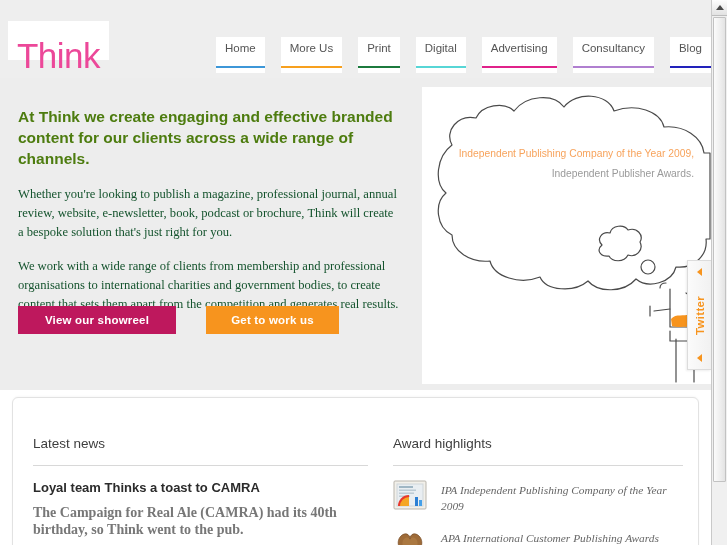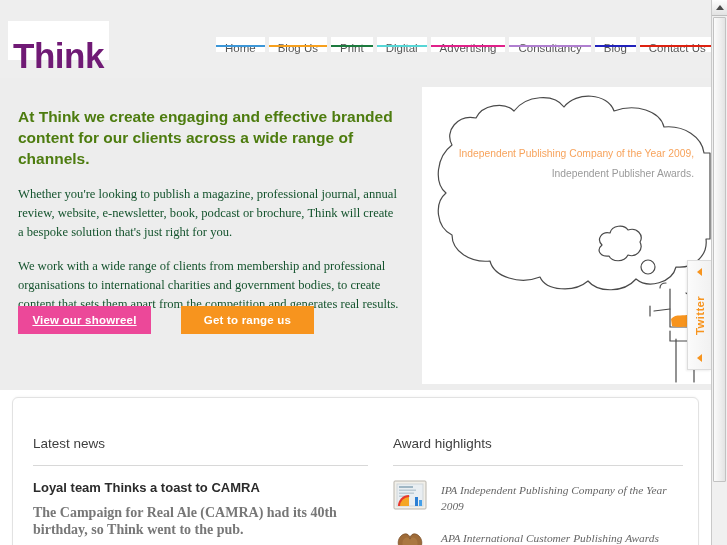--- a/index.html
+++ b/index.html
@@ -58,43 +58,43 @@
     height: 78px;
     background: #eeeeee;
   }
   #logo {
     position: absolute; left: 8px; top: 21px;
     width: 101px; height: 39px;
     background: #ffffff;
     display: flex; align-items: center; justify-content: center;
   }
   #logo .logo-text {
-    color: #701a75;
+    color: #ec4899;
     font-size: 35px;
     line-height: 35px;
     letter-spacing: -0.5px;
-    font-weight: 700;
+    font-weight: 400;
     font-family: "Liberation Sans", sans-serif;
     margin-top: 29px;
   }
   #mainnav {
     position: absolute; left: 216px; top: 37px;
     height: 28px;
     display: flex;
     align-items: stretch;
   }
   .navitem {
     background: #ffffff;
     padding: 3px 9px 0 9px;
-    margin-right: 4px;
+    margin-right: 16px;
     display: flex;
     flex-direction: column;
     justify-content: flex-start;
     position: relative;
-    height: 15px;
+    height: 36px;
     cursor: pointer;
   }
   .navitem .navlabel {
     font-size: 11.5px;
     color: #555555;
     line-height: 16px;
     white-space: nowrap;
   }
   .navitem .navrule {
     position: absolute;
@@ -136,21 +136,21 @@
     display: flex; align-items: center; justify-content: center;
     height: 28px;
     color: #ffffff;
     font-size: 11.5px;
     font-weight: 700;
     letter-spacing: 0.2px;
     cursor: pointer;
     border: none;
     font-family: "Liberation Sans", sans-serif;
   }
-  #cta-showreel { width: 133px; background: #ec4899; margin-right: 30px; text-decoration: underline; }
+  #cta-showreel { width: 158px; background: #be185d; margin-right: 30px; }
   #cta-know     { width: 133px; background: #f7941e; }
 
   
   #hero-art {
     position: absolute;
     left: 422px; top: 9px;
     width: 289px; height: 297px;
     background: #ffffff;
     overflow: hidden;
   }
@@ -285,21 +285,21 @@
       </div>
 
       <nav id="mainnav">
 
         <div class="navitem">
           <span class="navlabel">Home</span>
           <span class="navrule" style="background:#3d97d8"></span>
         </div>
 
         <div class="navitem">
-          <span class="navlabel">Blog Us</span>
+          <span class="navlabel">More Us</span>
           <span class="navrule" style="background:#f7a01e"></span>
         </div>
 
         <div class="navitem">
           <span class="navlabel">Print</span>
           <span class="navrule" style="background:#1c7a3e"></span>
         </div>
 
         <div class="navitem">
           <span class="navlabel">Digital</span>
@@ -332,21 +332,21 @@
     <div id="hero">
 
       <div id="hero-left">
         <div id="hero-head">At Think we create engaging and effective branded content for our clients across a wide range of channels.</div>
         <p class="hero-para">Whether you're looking to publish a magazine, professional journal, annual review, website, e-newsletter, book, podcast or brochure, Think will create a bespoke solution that's just right for you.</p>
         <p class="hero-para">We work with a wide range of clients from membership and professional organisations to international charities and government bodies, to create content that sets them apart from the competition and generates real results.</p>
       </div>
 
       <div id="hero-buttons">
         <div class="cta" id="cta-showreel">View our showreel</div>
-        <div class="cta" id="cta-know">Get to range us</div>
+        <div class="cta" id="cta-know">Get to work us</div>
       </div>
 
       <div id="hero-art">
 
         <svg id="art-svg" width="289" height="297" viewBox="0 0 289 297">
           <g fill="none" stroke="#4a4a4a" stroke-width="1.2" stroke-linejoin="round" stroke-linecap="round">
 
             <path d="M30,58
                      C22,44 36,27 54,31
                      C60,18 82,14 92,24

